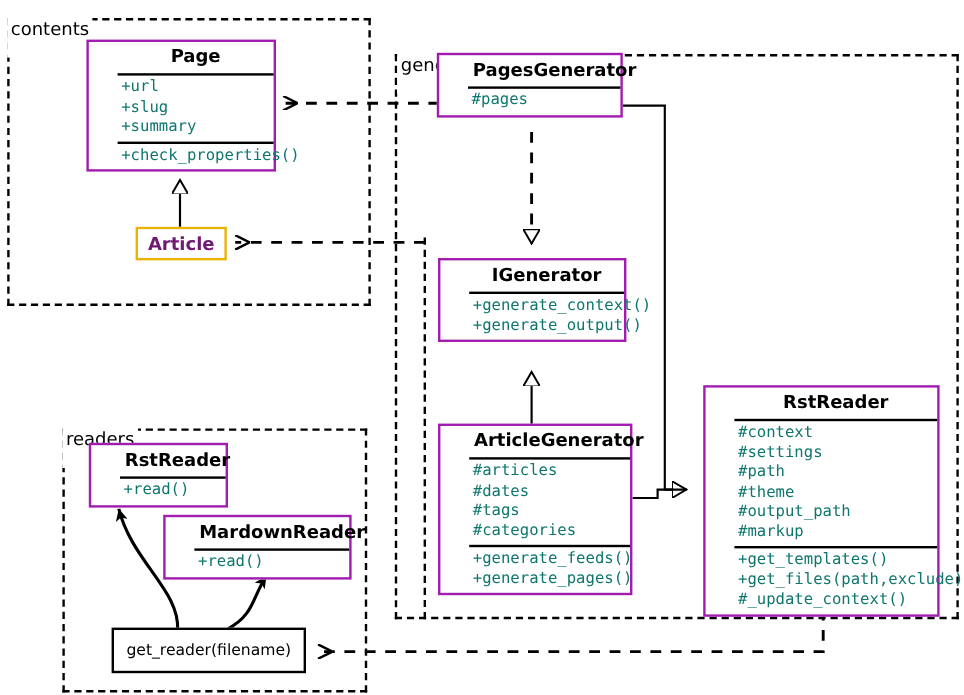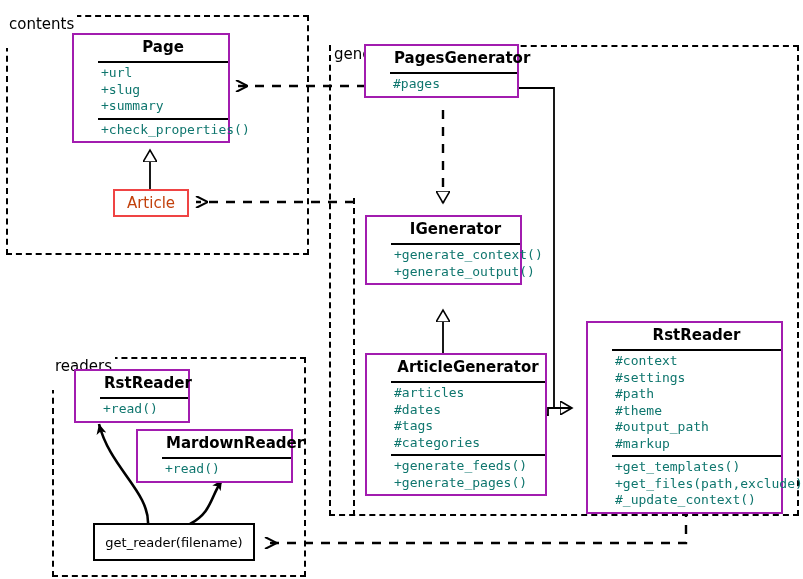--- a/index.html
+++ b/index.html
@@ -92,30 +92,30 @@
     display: flex;
     align-items: center;
     justify-content: center;
     font-family: "DejaVu Sans", sans-serif;
     font-size: 13px;
     color: #000000;
   }
   .titleonly {
     position: absolute;
     background: #ffffff;
-    border: 2px solid #ef4444;
+    border: 2px solid #eab308;
     box-sizing: border-box;
     z-index: 5;
     display: flex;
     align-items: center;
     justify-content: center;
     font-family: "DejaVu Sans", sans-serif;
-    font-weight: normal;
+    font-weight: bold;
     font-size: 15px;
-    color: #c2410c;
+    color: #701a75;
   }
 </style>
 </head>
 <body>
 
 <div id="canvas">
 
   <div class="package" style="left:6px; top:15px; width:303px; height:240px;
               border-style: dashed; border-width:2px;"></div>
   <div class="pkg-label" style="left:6px; top:0px;">contents</div>
@@ -212,21 +212,21 @@
     <div class="title">
       <span>IGenerator</span>
     </div>
     <div class="sep"></div>
     <div class="compartment">
       <div class="row">+generate_context()</div>
       <div class="row">+generate_output()</div>
     </div>
   </div>
 
-  <div class="uml" style="left:365px; top:353px; width:182px;">
+  <div class="uml" style="left:365px; top:353px; width:162px;">
     <div class="title">ArticleGenerator</div>
     <div class="sep"></div>
     <div class="compartment">
       <div class="row">#articles</div>
       <div class="row">#dates</div>
       <div class="row">#tags</div>
       <div class="row">#categories</div>
     </div>
     <div class="sep"></div>
     <div class="compartment">

